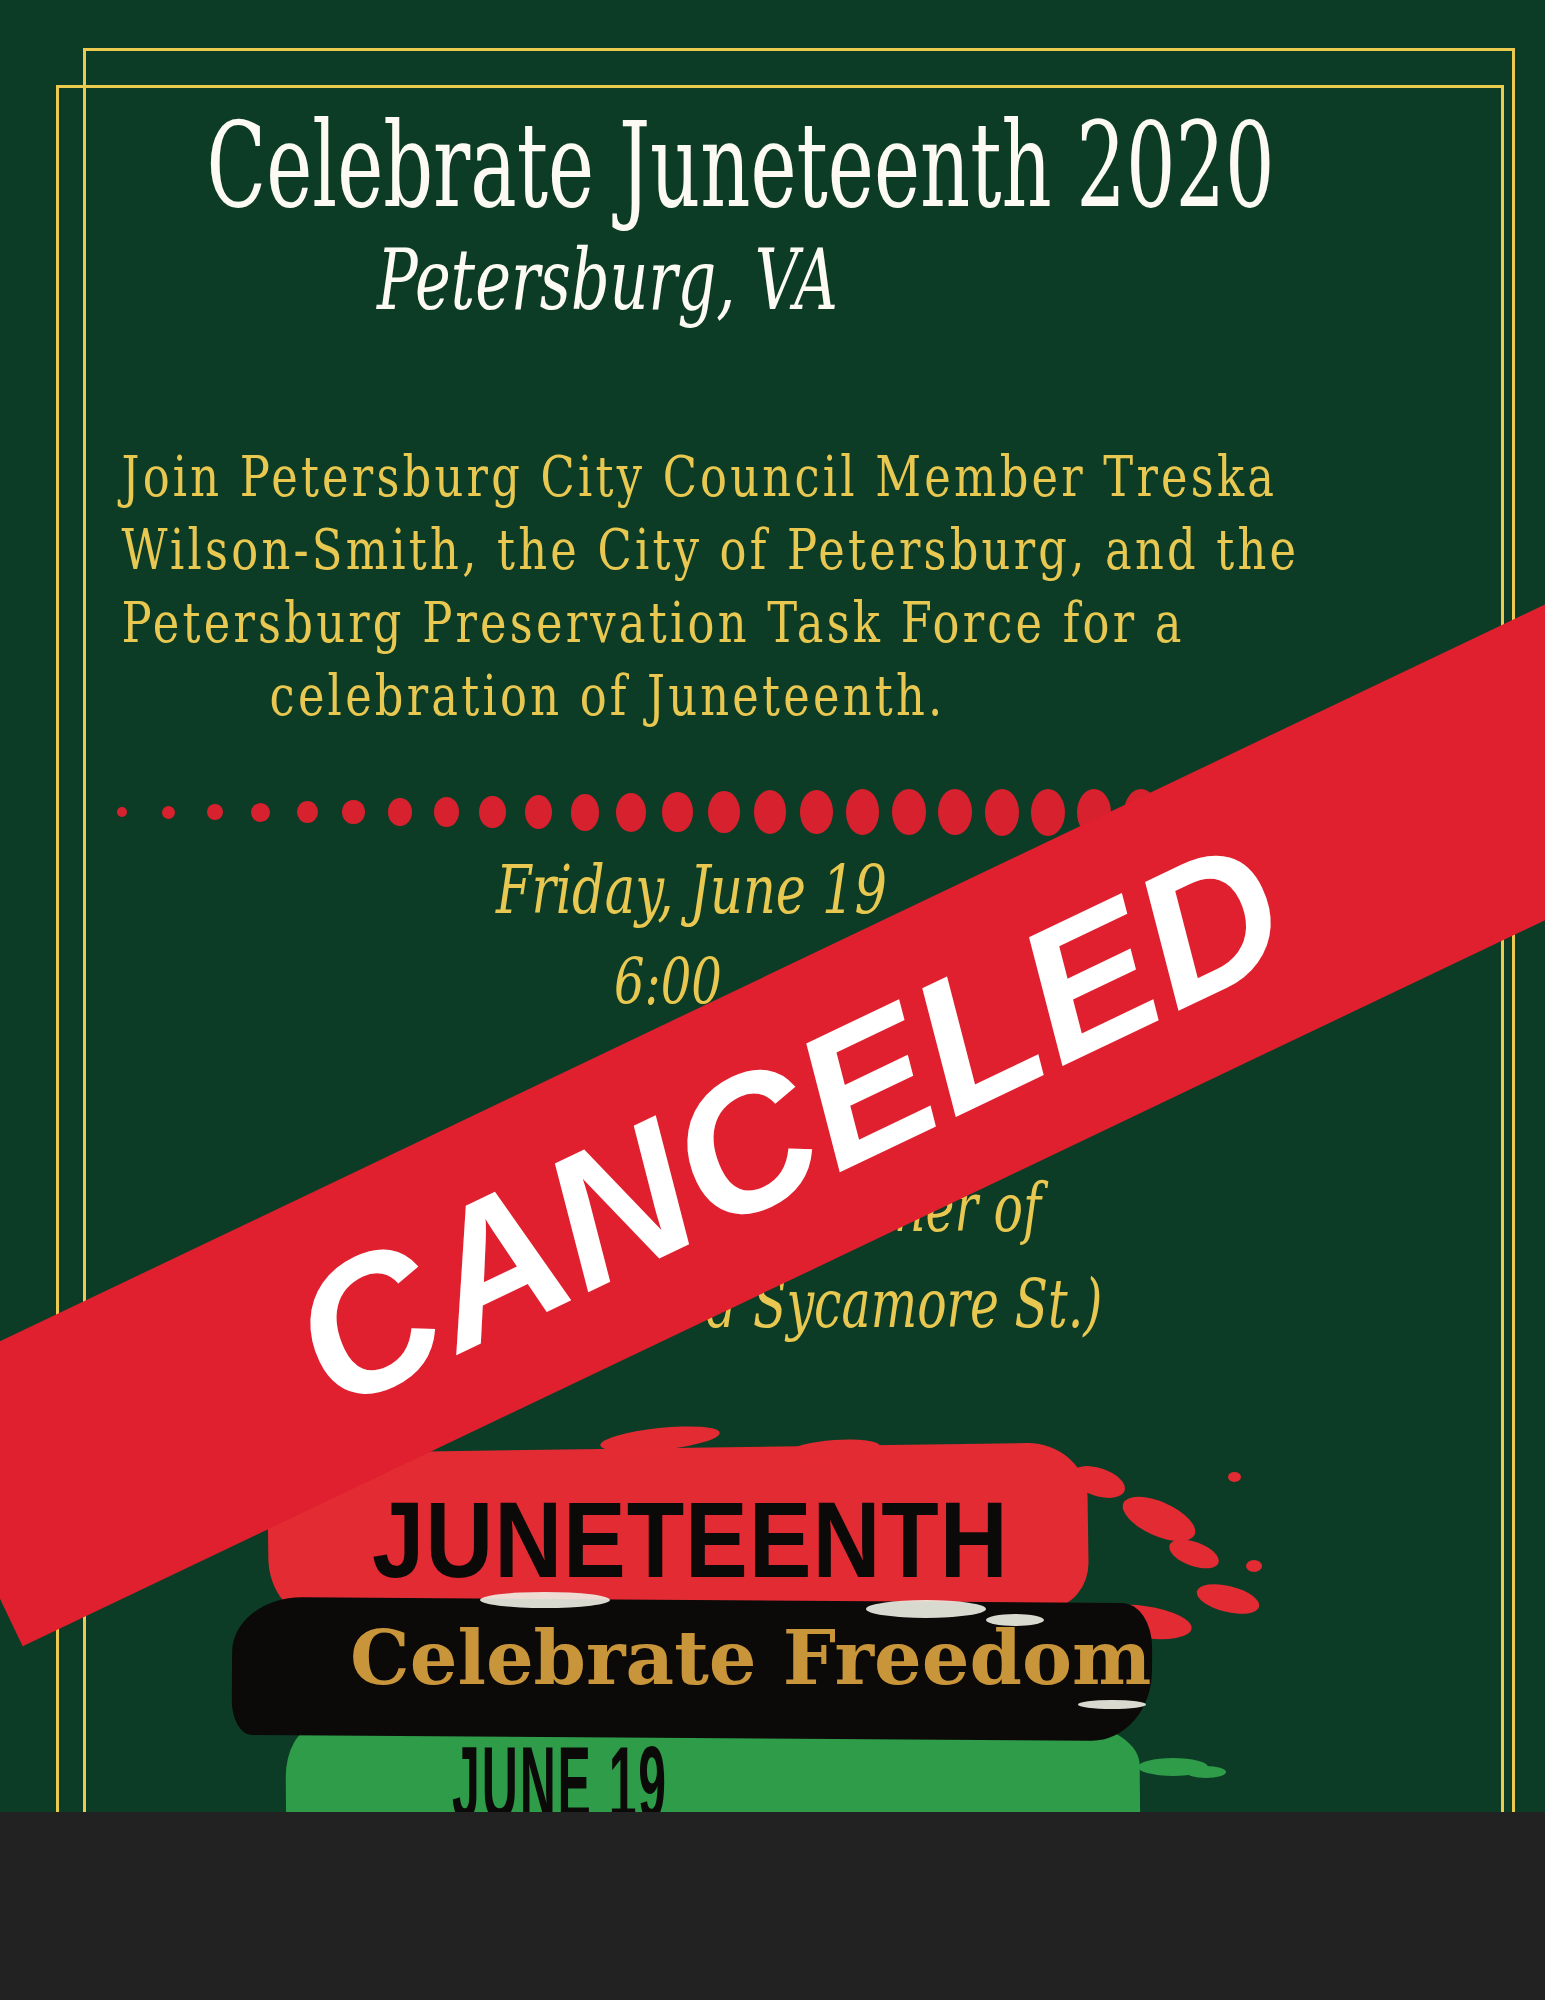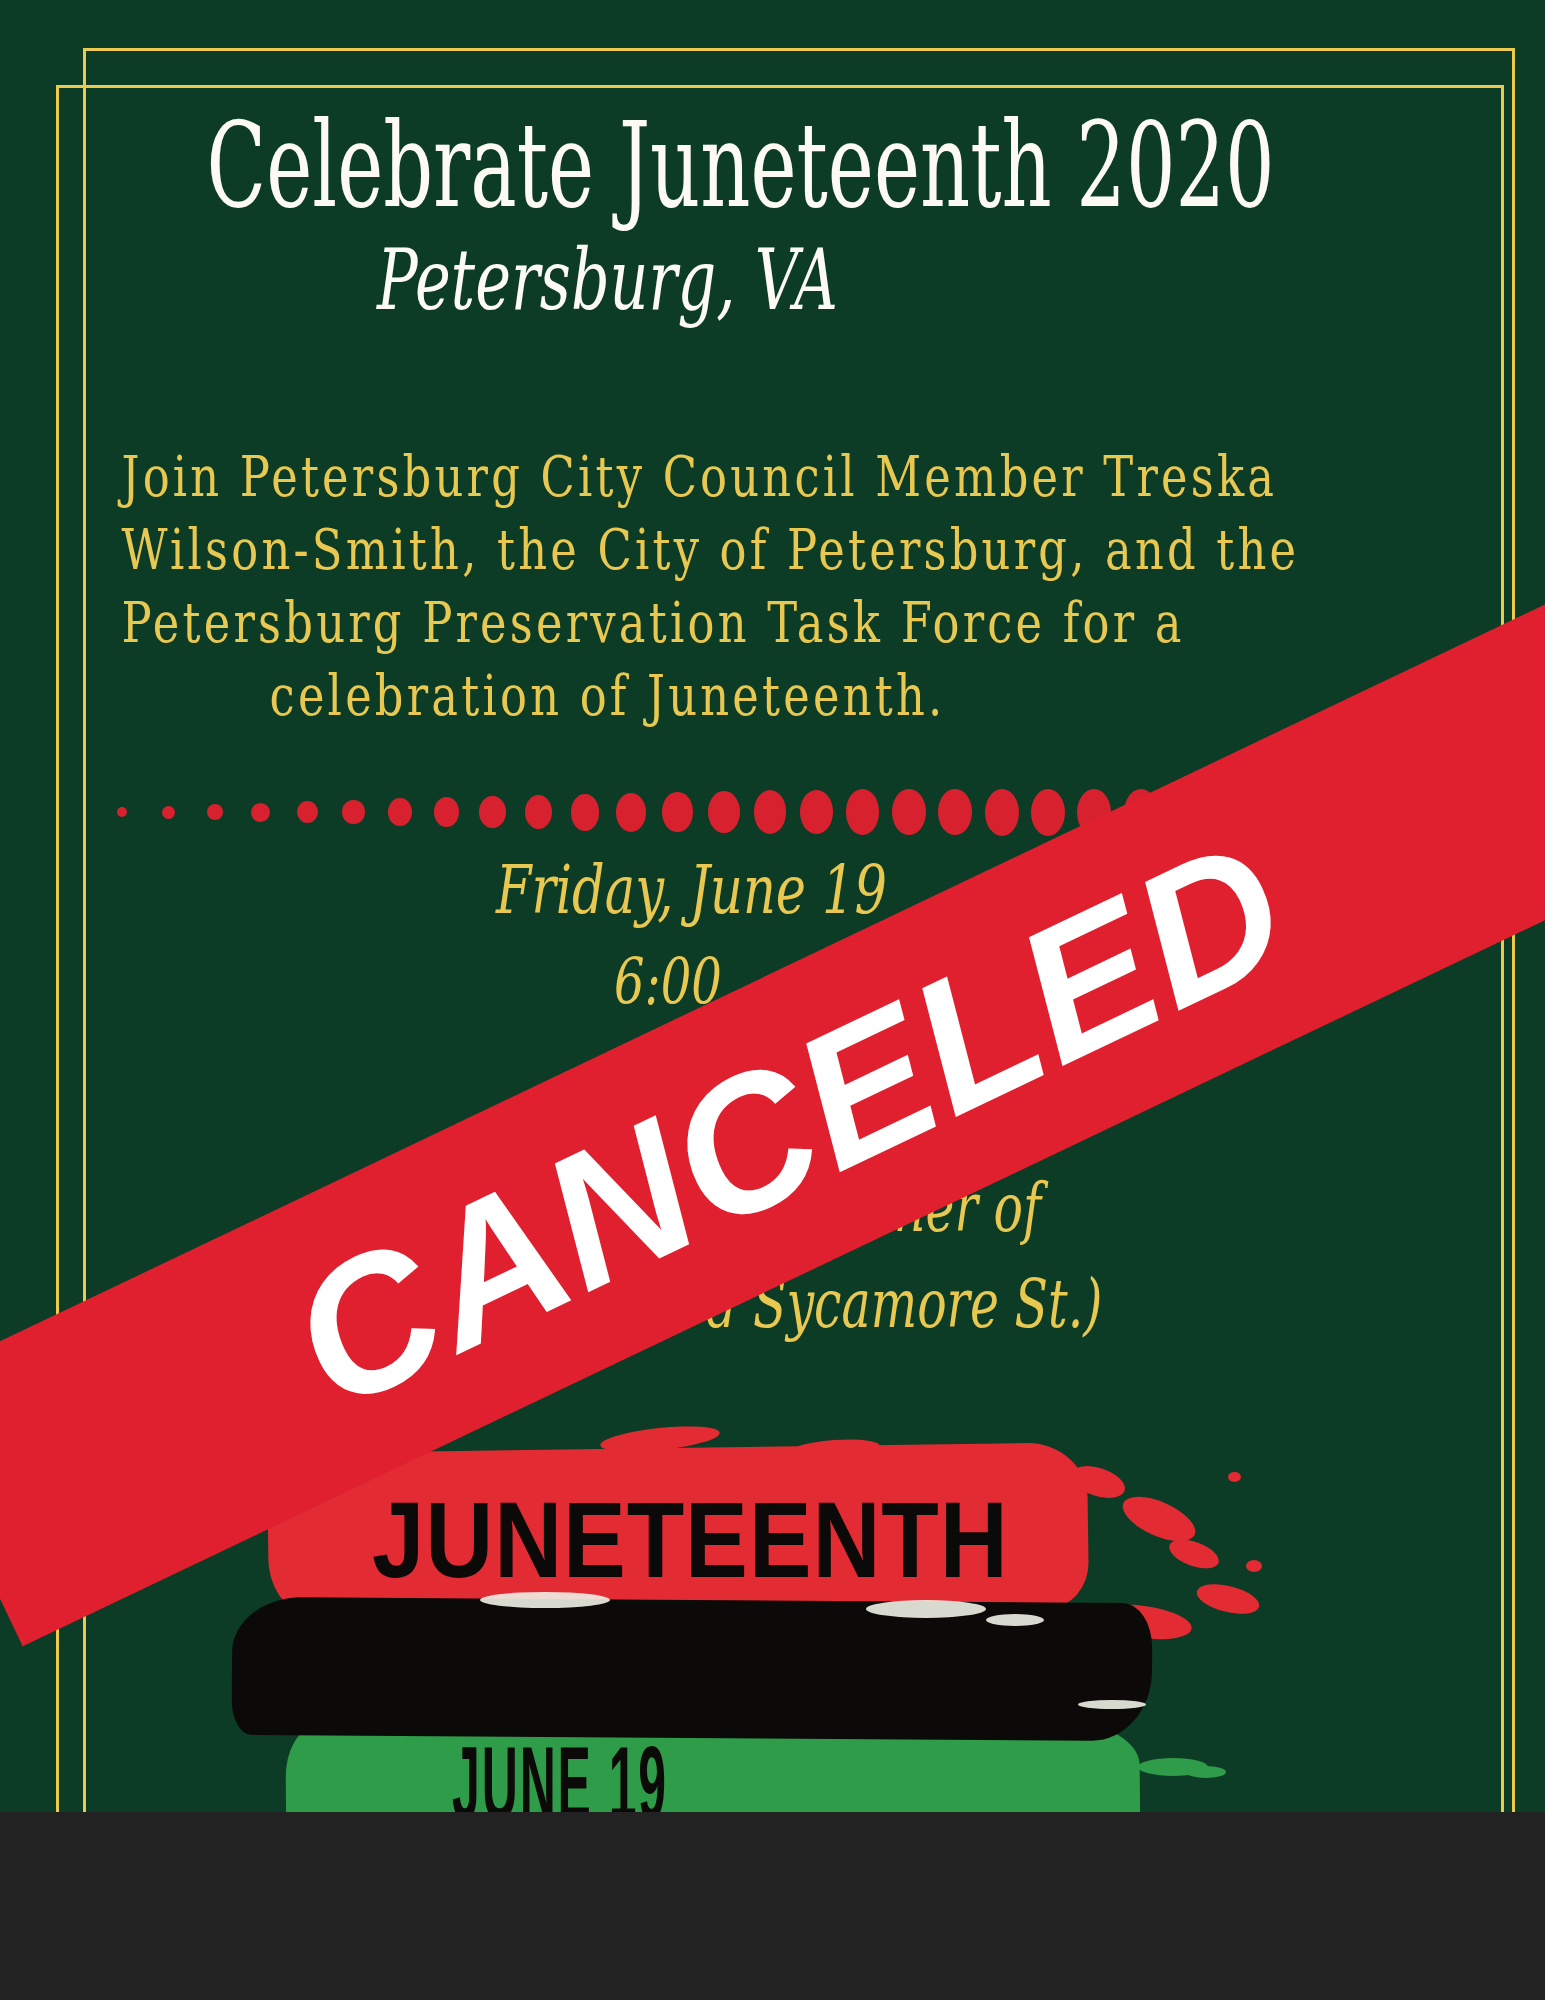--- a/index.html
+++ b/index.html
@@ -167,19 +167,20 @@
   <div class="splat" style="left:1096px;top:1606px;width:96px;height:32px;transform:rotate(8deg);"></div>
   <div class="splat" style="left:1040px;top:1648px;width:74px;height:26px;transform:rotate(4deg);"></div>
   <div class="splat" style="left:1246px;top:1560px;width:16px;height:12px;"></div>
   <div class="splat" style="left:1228px;top:1472px;width:13px;height:10px;"></div>
   <div class="stroke stroke-black"></div>
   <div class="speck" style="left:480px;top:1592px;width:130px;height:16px;"></div>
   <div class="speck" style="left:866px;top:1600px;width:120px;height:18px;"></div>
   <div class="speck" style="left:986px;top:1614px;width:58px;height:12px;"></div>
   <div class="speck" style="left:1078px;top:1700px;width:68px;height:9px;"></div>
   <div class="logo-title">JUNETEENTH</div>
+  <div class="logo-tagline">Celebrate Freedom</div>
   <div class="logo-date">JUNE 19</div>
 
   <div class="banner">
     <div class="banner-label">CANCELED</div>
   </div>
 
 </div>
 
 </body></html>

